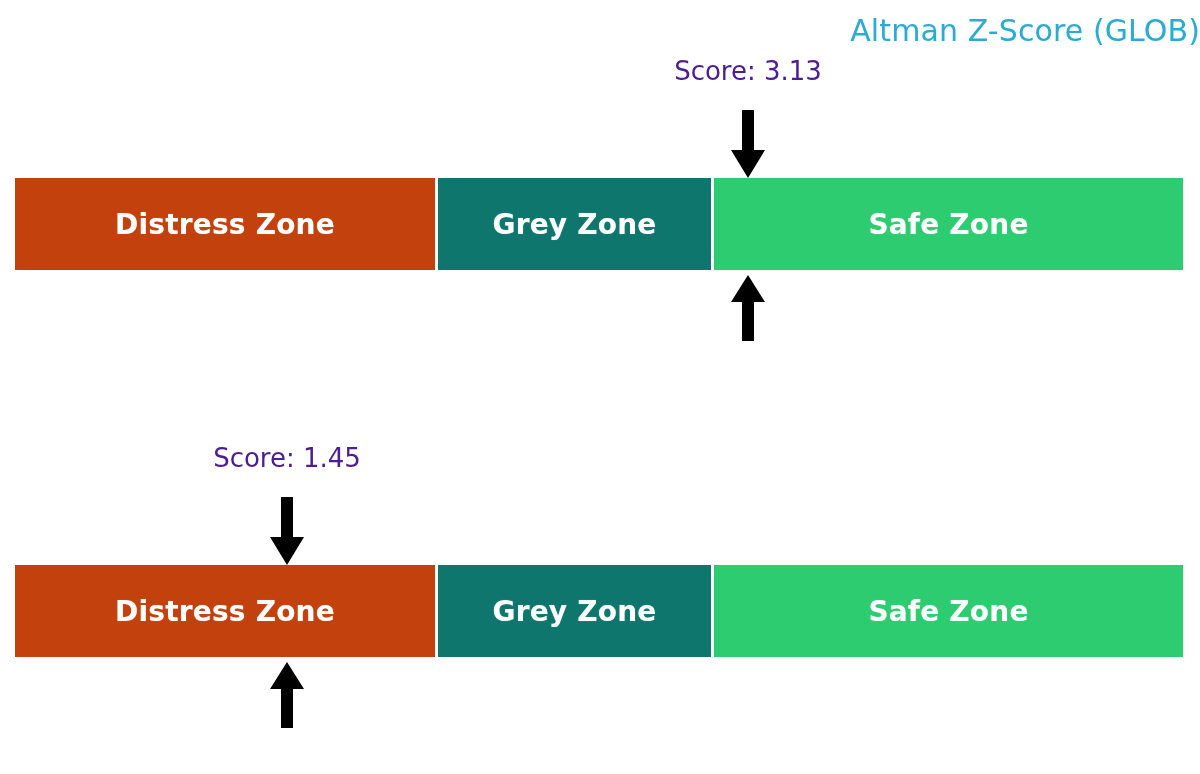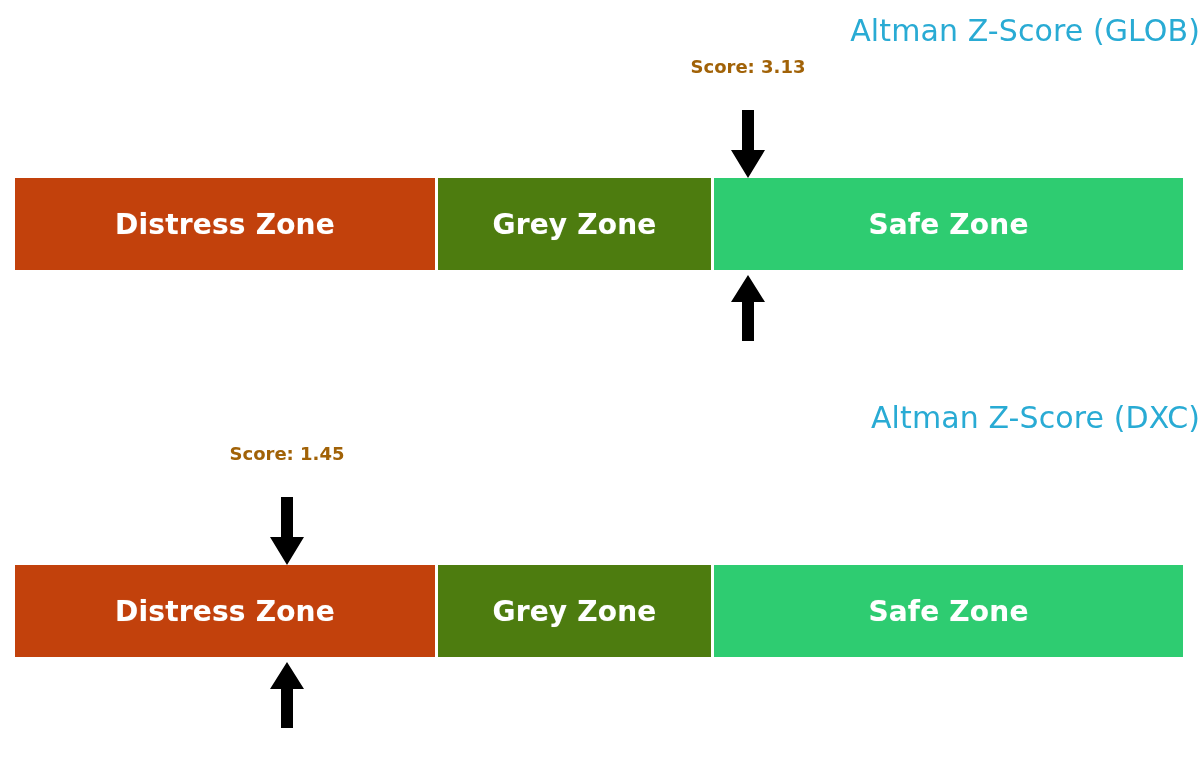--- a/index.html
+++ b/index.html
@@ -33,23 +33,23 @@
     font-size: 30px;
     font-weight: 400;
     letter-spacing: 0.1px;
     white-space: nowrap;
   }
   #panel-glob .chart-title { top: 13px; }
   #panel-dxc  .chart-title { top: 13px; }
 
   .score-label {
     position: absolute;
-    color: #a16207;
-    font-size: 18px;
-    font-weight: 700;
+    color: #4c1d95;
+    font-size: 26px;
+    font-weight: 400;
     white-space: nowrap;
     transform: translateX(-50%);
   }
   #panel-glob .score-label { top: 56px; left: 748px; }
   #panel-dxc  .score-label { top: 56px; left: 287px; }
 
   
   .zone-bar {
     position: absolute;
     left: 15px;
@@ -64,21 +64,21 @@
     height: 100%;
     display: flex;
     align-items: center;
     justify-content: center;
     box-sizing: border-box;
     border-right: 3px solid #ffffff;
   }
   .zone:last-child { border-right: none; }
 
   .zone-distress { width: 423px; background: #c2410c; }
-  .zone-grey     { width: 276px; background: #4d7c0f; }
+  .zone-grey     { width: 276px; background: #0f766e; }
   .zone-safe     { flex: 1 1 auto; background: #2ecc71; }
 
   .zone-label {
     color: #ffffff;
     font-size: 28px;
     font-weight: 700;
     letter-spacing: 0.2px;
     white-space: nowrap;
     text-shadow: 0 0 1px rgba(255,255,255,0.35);
   }
@@ -125,21 +125,20 @@
   <div class="marker-arrow arrow-up">
     <svg width="46" height="66" viewBox="0 0 46 66" aria-hidden="true">
       <path d="M23 0 L40 27 H29 V66 H17 V27 H6 Z" fill="#000000"></path>
     </svg>
   </div>
 
 </div>
 
 <div class="gauge-panel" id="panel-dxc">
 
-  <div class="chart-title">Altman Z-Score (DXC)</div>
 
   <div class="score-label">Score: 1.45</div>
 
   <div class="marker-arrow arrow-down">
     <svg width="46" height="68" viewBox="0 0 46 68" aria-hidden="true">
       <path d="M17 0 H29 V40 H40 L23 68 L6 40 H17 Z" fill="#000000"></path>
     </svg>
   </div>
 
   <div class="zone-bar">

